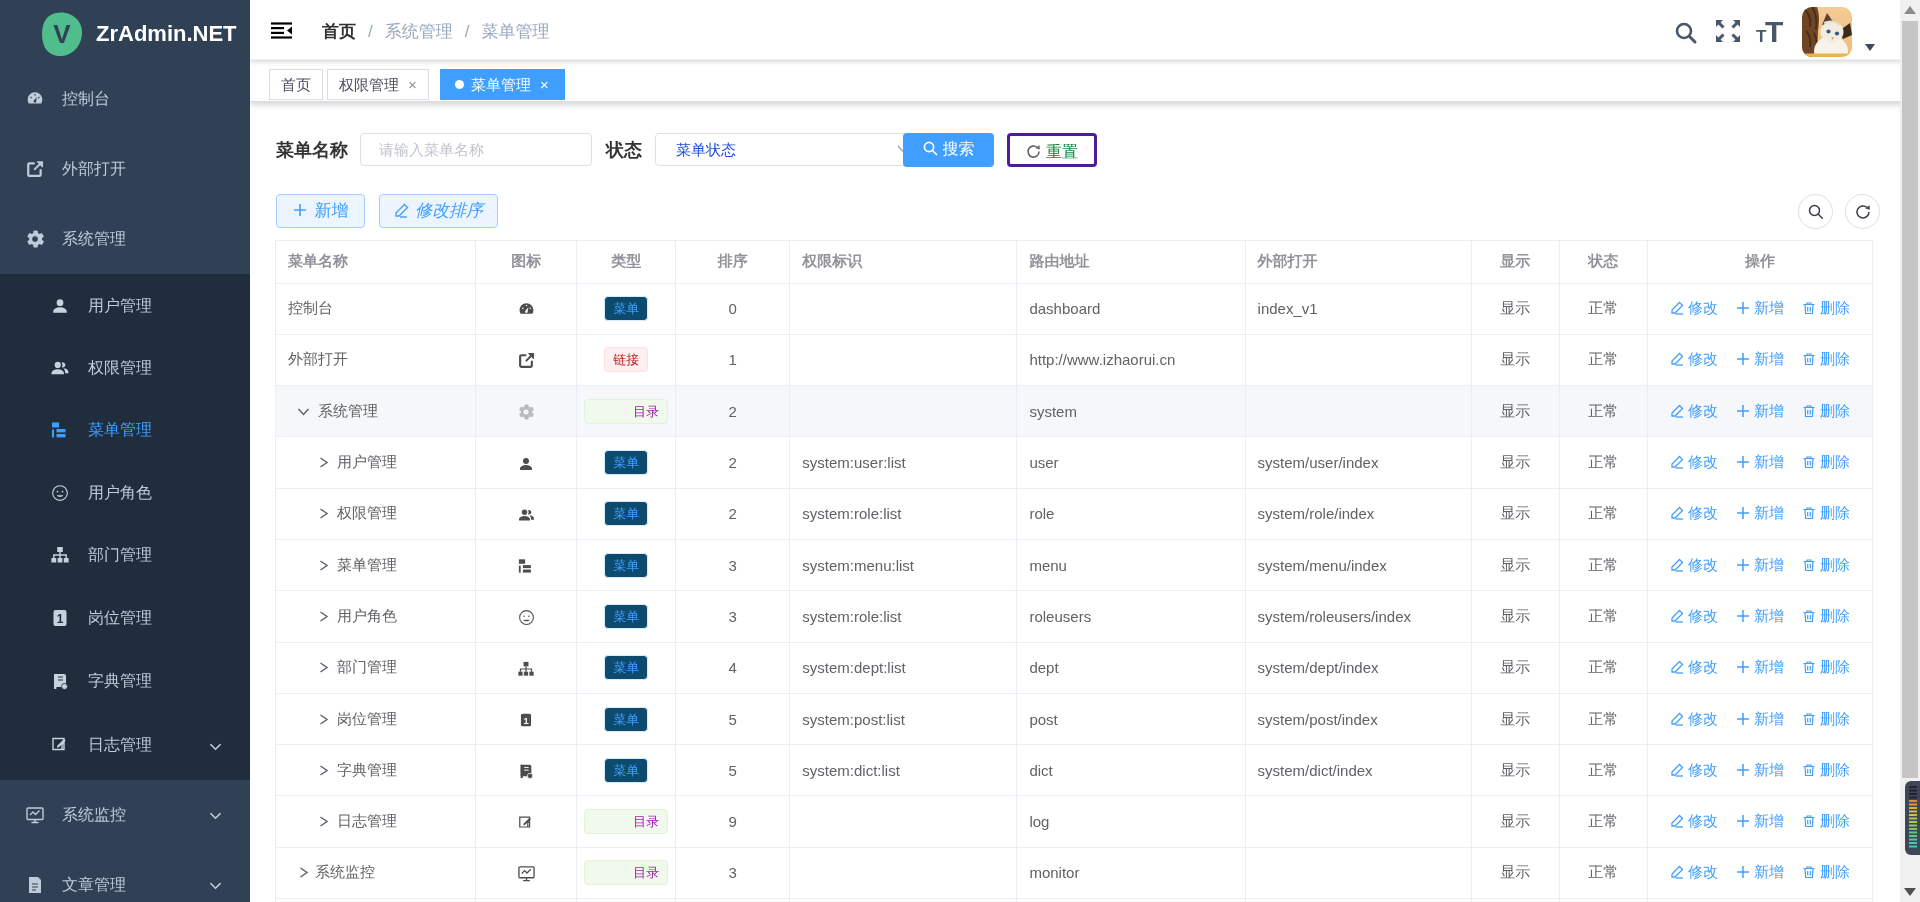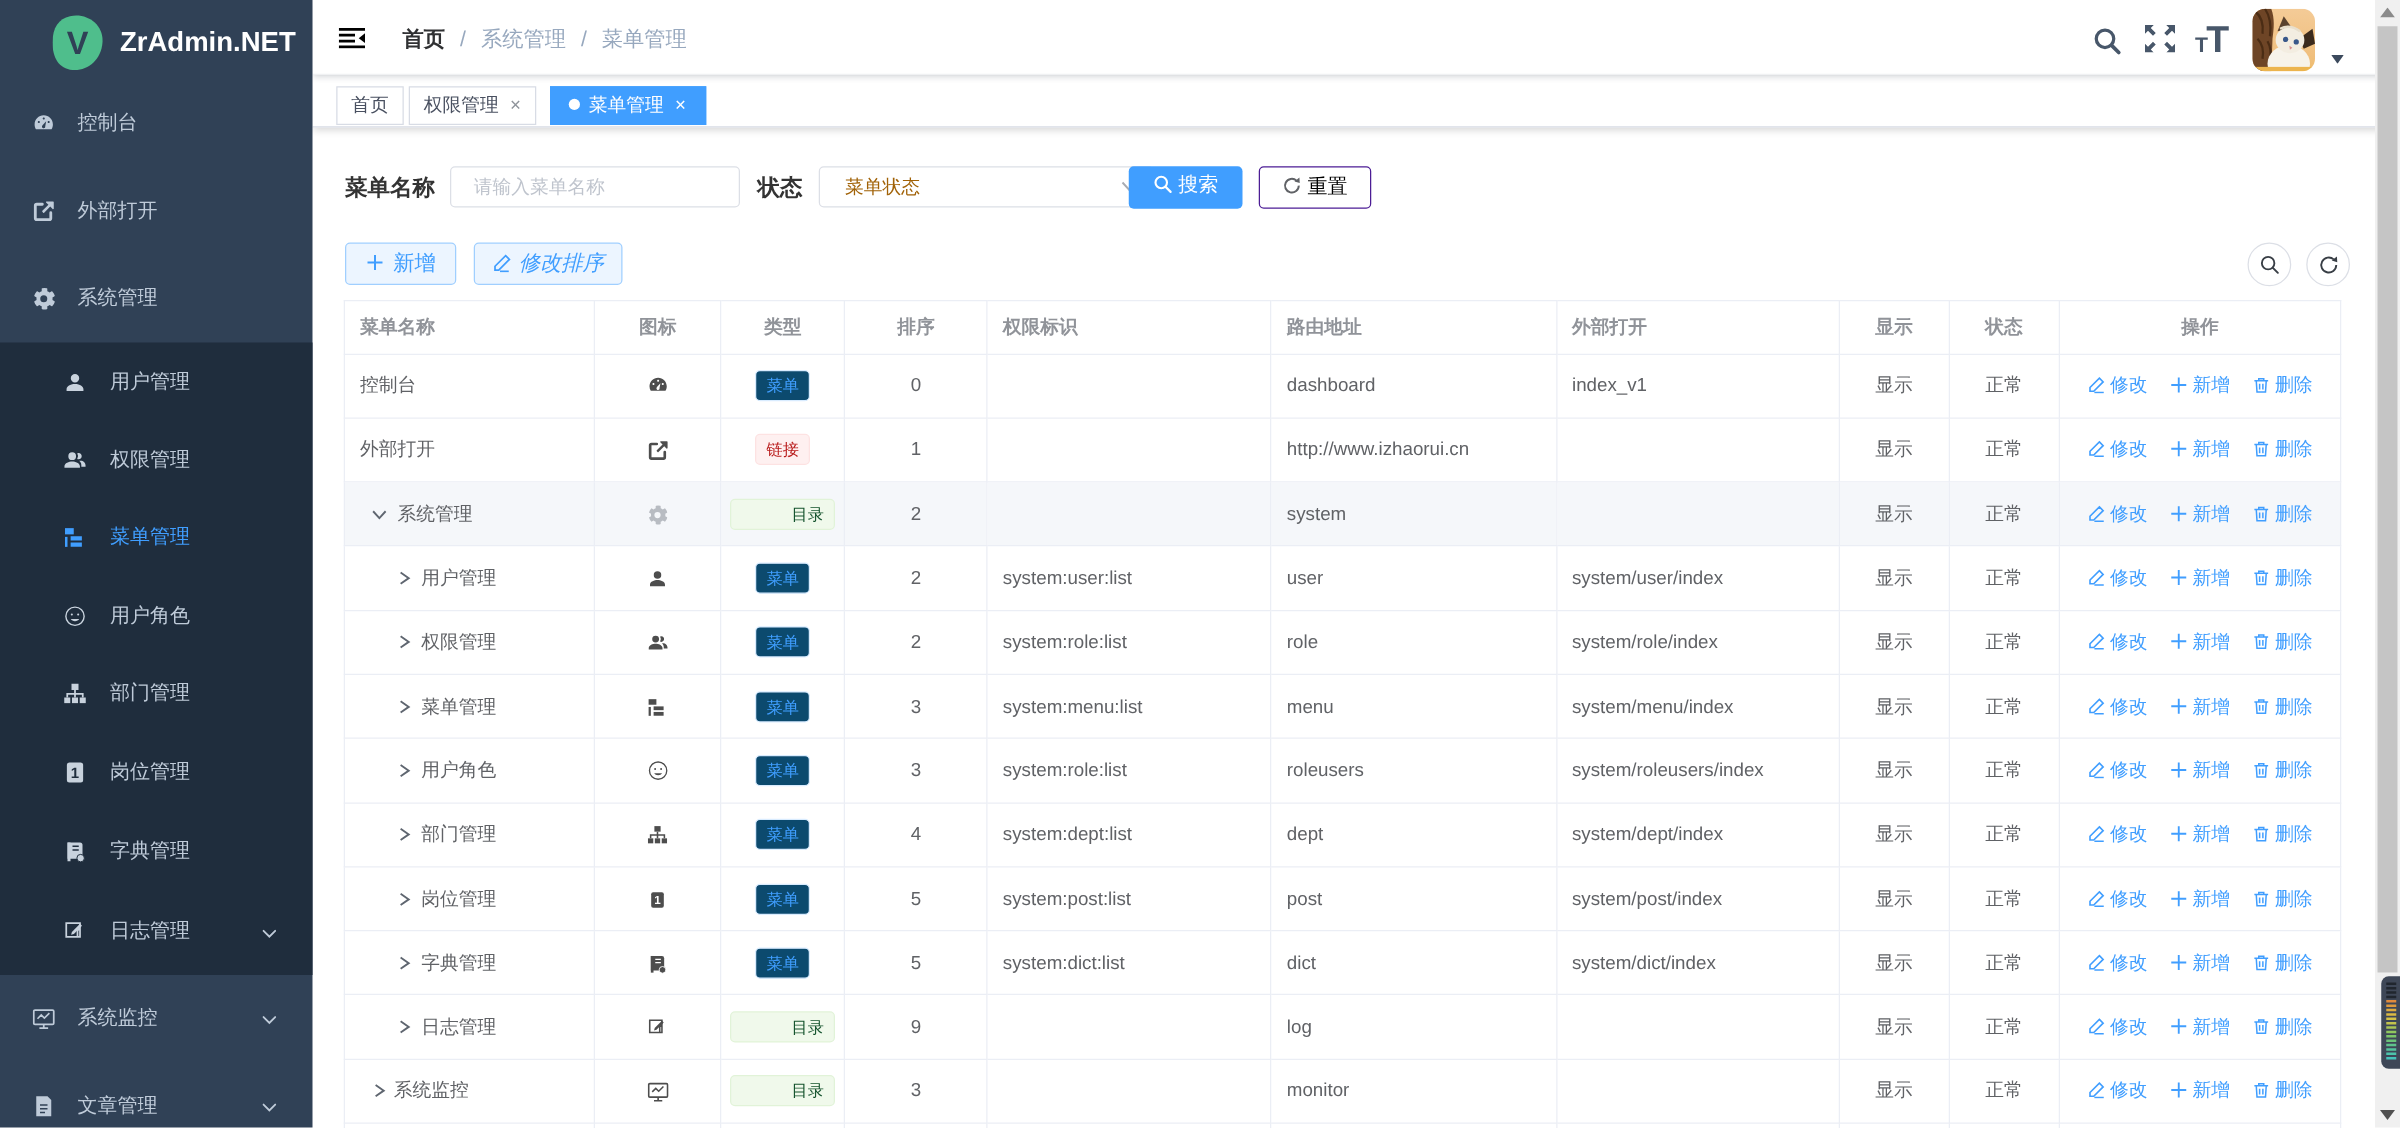--- a/index.html
+++ b/index.html
@@ -49,21 +49,21 @@
 #tbl { position:absolute; left:275px; top:240px; width:1598px; border-collapse:collapse; table-layout:fixed; font-size:15px; color:#606266; }
 #tbl th, #tbl td { border:1px solid #ebeef5; padding:0; overflow:hidden; white-space:nowrap; }
 #tbl th { height:42.5px; color:#909399; font-weight:bold; font-size:15px; }
 #tbl td { height:51.3px; background:#fff; }
 #tbl tr.hov td { background:#f5f7fa; }
 #tbl .tl { text-align:left; padding-left:12px; }
 #tbl .tc { text-align:center; }
 .badge { display:inline-block; height:25px; line-height:23px; padding:0 8px; border-radius:4px; font-size:13px; border:1px solid; }
 .b-blue { color:#409eff; background:#0c4a6e; border-color:#d9ecff; }
 .b-red  { color:#b91c1c; background:#fef0f0; border-color:#fde2e2; }
-.b-green{ color:#14532d; background:#f0f9eb; border-color:#e1f3d8;padding-left:48px; }
+.b-green{ color:#a21caf; background:#f0f9eb; border-color:#e1f3d8;padding-left:48px; }
 .oplink { color:#409eff; }
 .oplink svg { vertical-align:-2px; margin-right:4px; }
 .opgap { display:inline-block; width:18px; }
 .cellicon { vertical-align:middle; }
 
 
 #sbar { position:absolute; right:0; top:0; width:20px; height:902px; background:#f0f0f0; z-index:50;}
 #sbar .thumb { position:absolute; left:2px; top:21px; width:16px; height:757px; background:#c5c5c5; }
 #widget { position:absolute; left:1905px; top:781px; width:15px; height:74px; background:#3e4757; border-radius:6px 0 0 6px; z-index:60; }
 </style>
@@ -257,31 +257,31 @@
   <div class="tag" style="left:19px;">首页</div>
   <div class="tag" style="left:77px;">权限管理<span class="x">×</span></div>
   <div class="tag active" style="left:190px;"><span class="dot"></span>菜单管理<span class="x">×</span></div>
 </div>
 
 <div id="content" style="position:absolute;left:250px;top:102px;width:1650px;height:800px;background:#fff;">
 
   <div class="flabel" style="left:26px;top:36px;">菜单名称</div>
   <div class="finput" style="left:110px;top:31px;width:232px;padding-left:18px;">请输入菜单名称</div>
   <div class="flabel" style="left:356px;top:36px;">状态</div>
-  <div class="finput" style="left:405px;top:31px;width:268px;padding-left:20px;color:#a16207;">菜单状态
+  <div class="finput" style="left:405px;top:31px;width:268px;padding-left:20px;color:#1d4ed8;">菜单状态
     <svg style="position:absolute;right:12px;top:11px;" width="13" height="9" viewBox="0 0 13 9">
         <path d="M1 1 L6.5 7 L12 1" stroke="#a8abb2" stroke-width="1.5" fill="none"></path>
       </svg>
   </div>
   <div class="btn" style="left:653px;top:31px;width:91px;background:#409eff;color:#fff;">
     <svg width="15" height="15" viewBox="0 0 15 15">
         <circle cx="6" cy="6" r="4.6" stroke="#fff" stroke-width="1.7" fill="none"></circle>
         <path d="M9.5 9.5 L13.5 13.5" stroke="#fff" stroke-width="1.7" stroke-linecap="round"></path>
       </svg>搜索</div>
-  <div class="btn" style="left:757px;top:31px;width:90px;background:#fff;border:1px solid #4c1d95;color:#000000;">
+  <div class="btn" style="left:757px;top:31px;width:90px;background:#fff;border:3px solid #4c1d95;color:#15803d;">
     <svg width="15" height="15" viewBox="0 0 15 15">
         <path d="M13 7.5 a5.5 5.5 0 1 1-1.8-4" stroke="#606266" stroke-width="1.6" fill="none"></path>
         <polygon points="13.5,1 13.8,5.4 9.6,4.2" fill="#606266"></polygon>
       </svg>重置</div>
 
   <div class="btn2" style="left:26px;width:89px;"><svg width="14" height="14" viewBox="0 0 14 14" style="vertical-align:-1px;margin-right:8px;">
         <path d="M7 1 V13 M1 7 H13" stroke="#409eff" stroke-width="1.6"></path>
       </svg>新增</div>
   <div class="btn2" style="left:129px;width:119px;font-style:italic;">
     <svg width="15" height="15" viewBox="0 0 15 15" style="vertical-align:-2px;margin-right:6px;">

